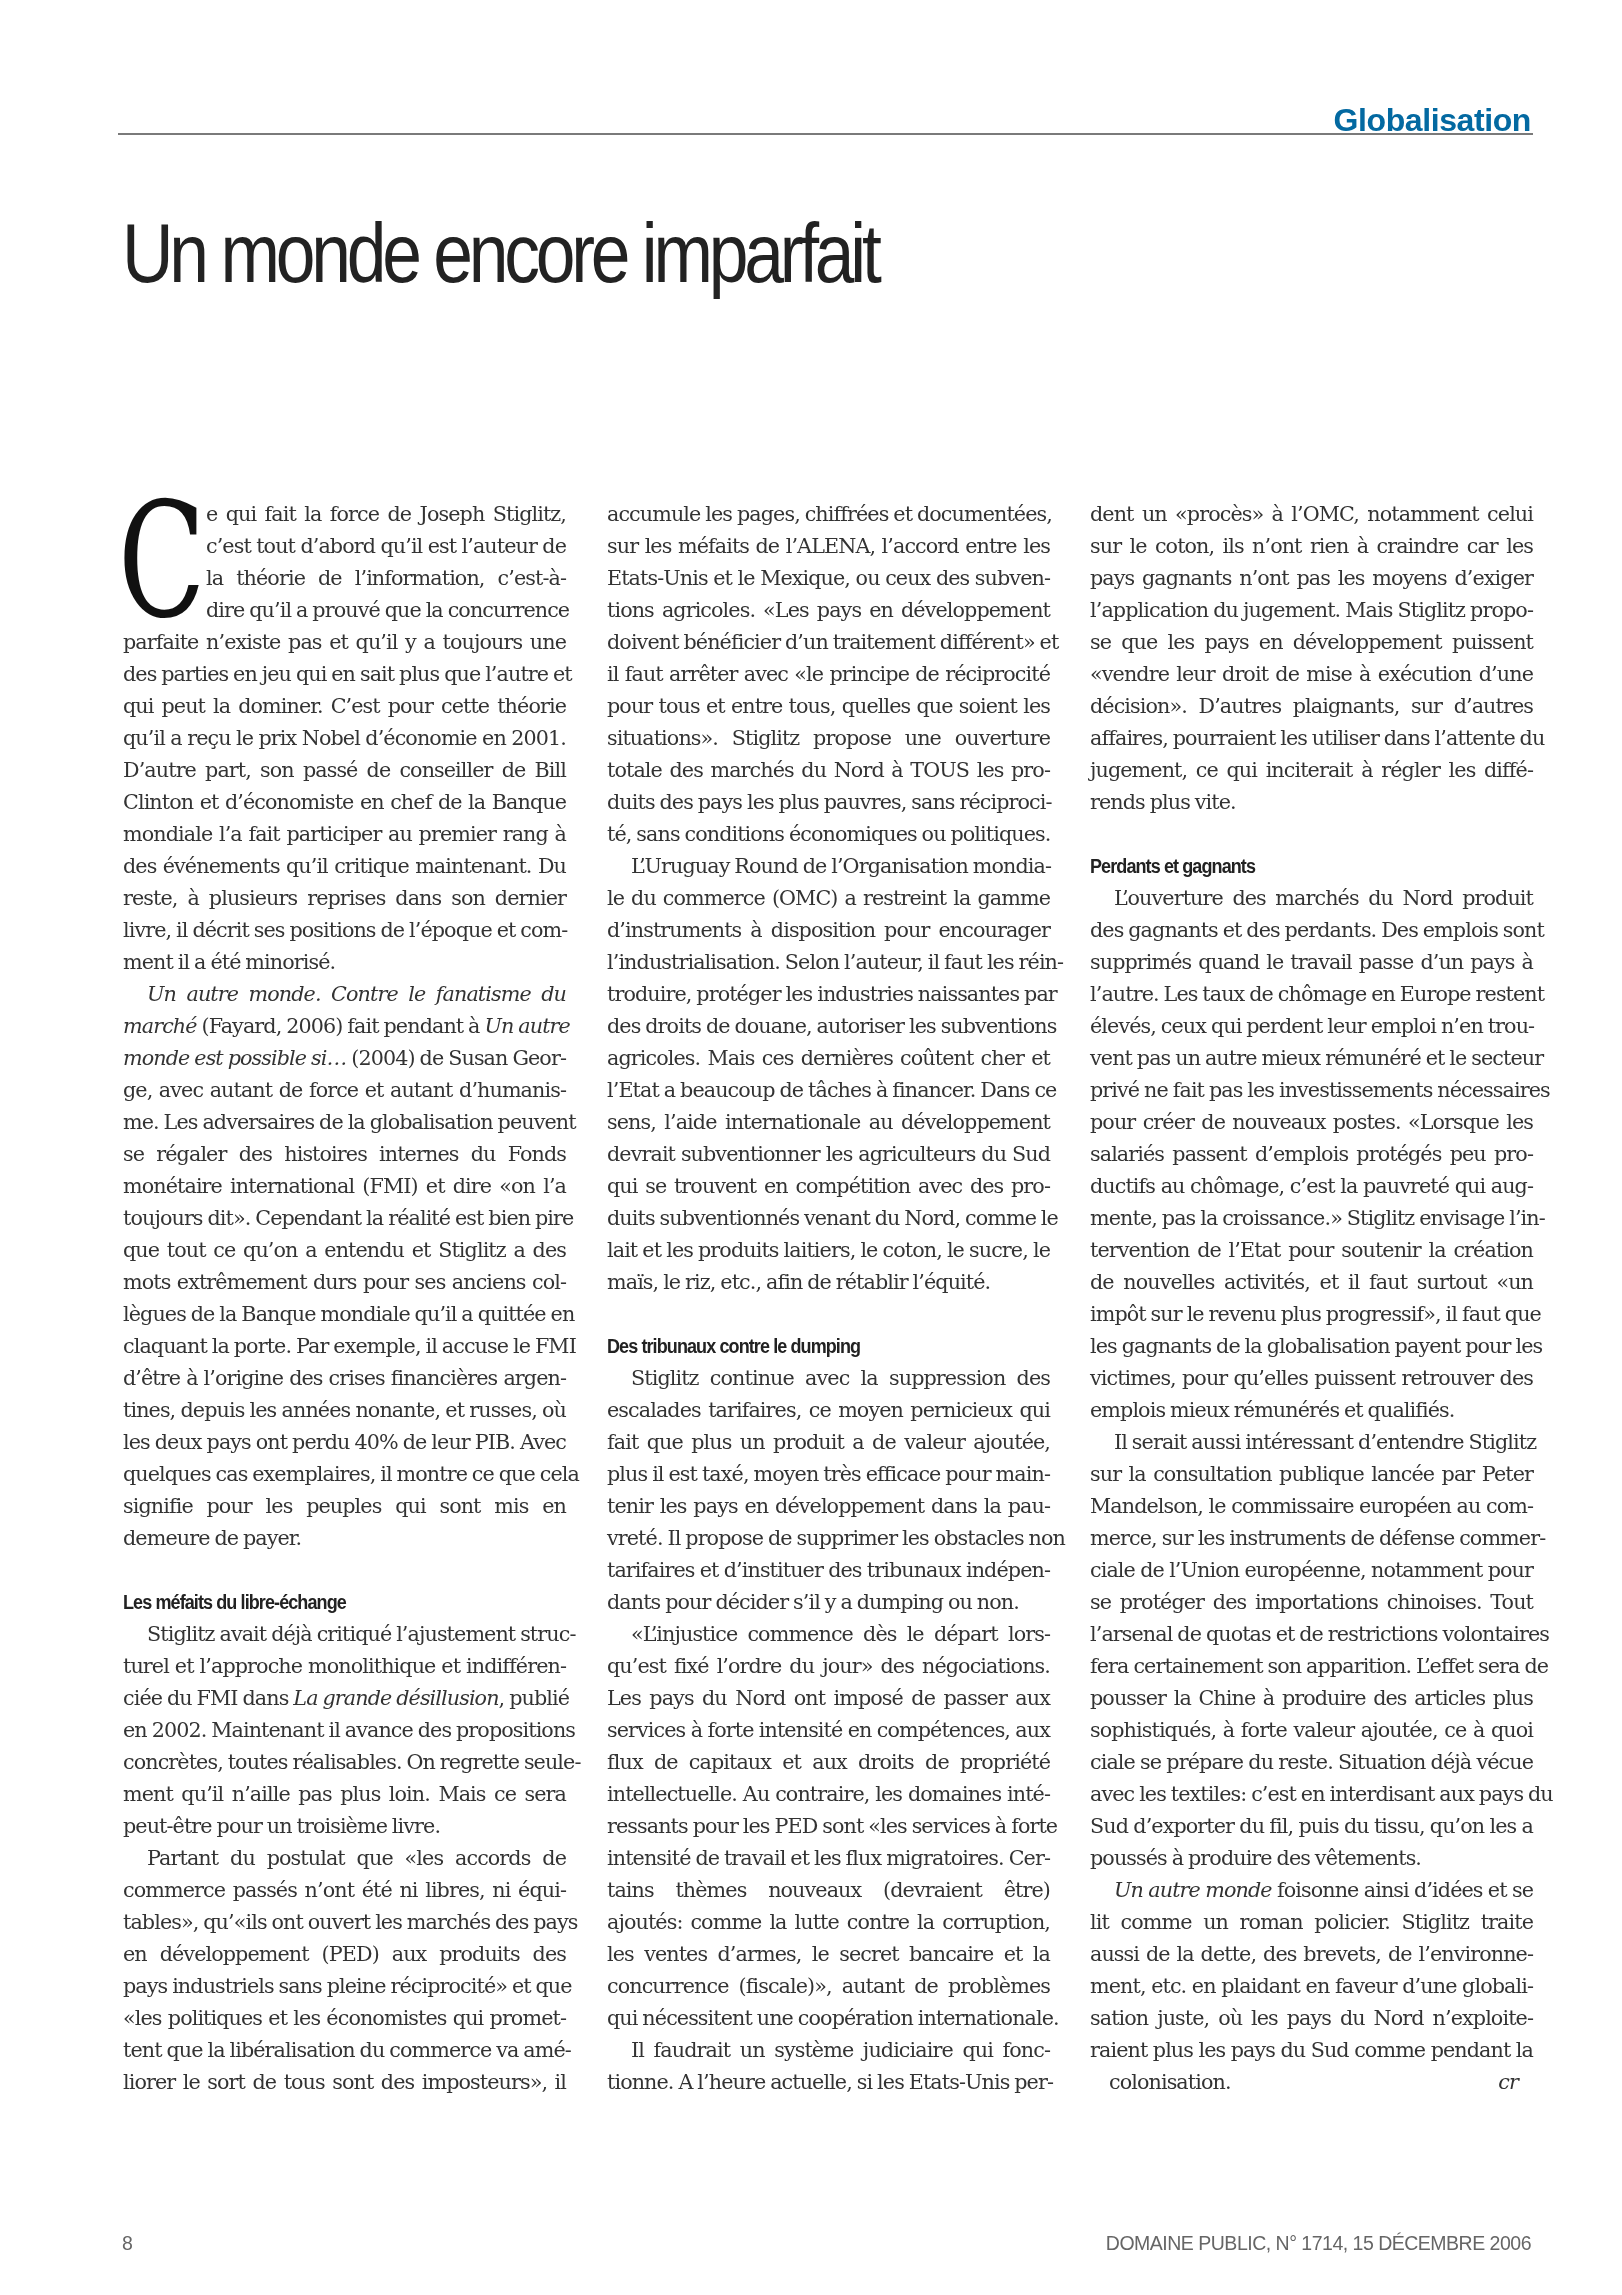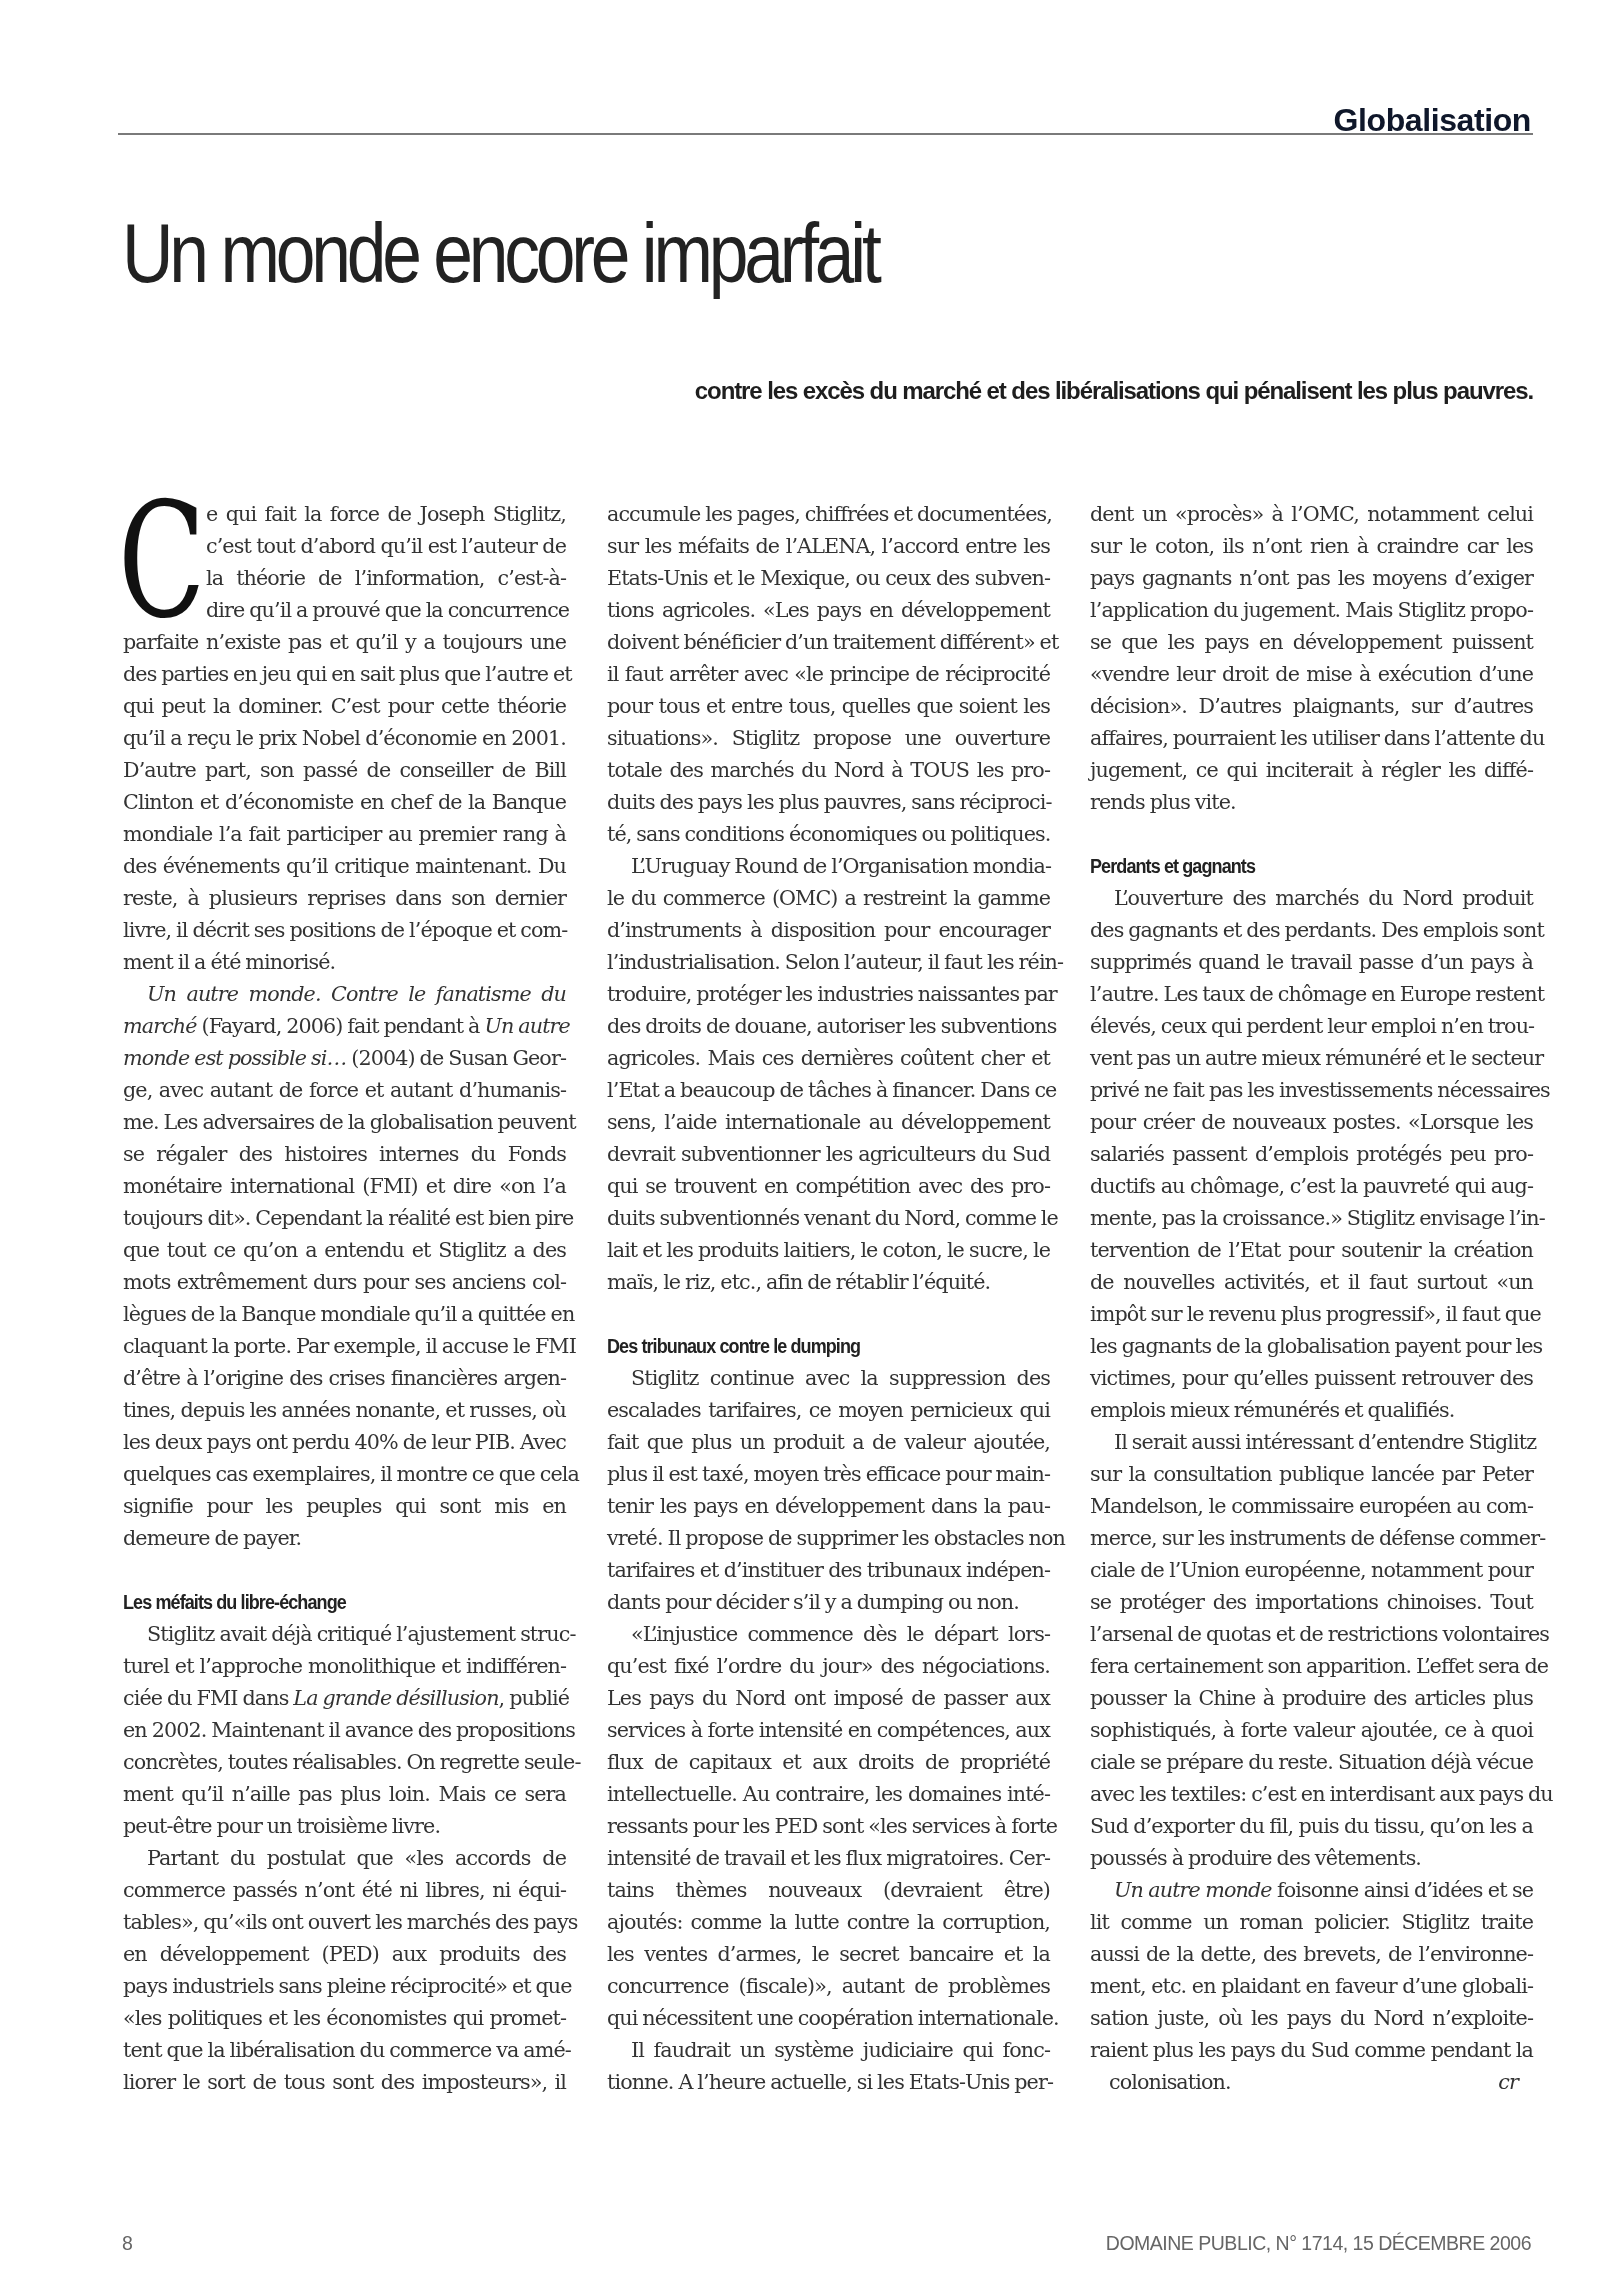--- a/index.html
+++ b/index.html
@@ -1,18 +1,18 @@
 <!DOCTYPE html>
 <html style="font-size:13px"><head>
 <meta charset="utf-8">
 <style>
   html, body { margin: 0; padding: 0; background: #ffffff; }
   body { width: 1622px; height: 2295px; position: relative; overflow: hidden; color: #2a2a2a; }
   .rubric-rule { position: absolute; left: 118px; top: 133px; width: 1415px; height: 2.4px; background: #7a7a7a; }
-  .rubric { position: absolute; right: 91px; top: 101px; font-family: "Liberation Sans", sans-serif; font-weight: bold; font-size: 32px; color: #0f172a; letter-spacing: -0.4px; line-height: 39px; }
+  .rubric { position: absolute; right: 91px; top: 101px; font-family: "Liberation Sans", sans-serif; font-weight: bold; font-size: 32px; color: #0369a1; letter-spacing: -0.4px; line-height: 39px; }
   .title { position: absolute; left: 122px; top: 209px; font-family: "Liberation Sans", sans-serif; font-weight: normal; font-size: 83px; line-height: 89px; color: #222; letter-spacing: -4.9px; transform: scaleX(0.86); transform-origin: left top; white-space: nowrap; }
   .deck { position: absolute; right: 89px; top: 375px; width: 1136px; font-family: "Liberation Sans", sans-serif; font-weight: bold; font-size: 24px; line-height: 32px; text-align: right; color: #1e1e1e; letter-spacing: -1.1px; }
   .deck .dl { display: block; white-space: nowrap; }
   .col { position: absolute; top: 498px; width: 443px; font-family: "DejaVu Serif", serif; font-size: 20.7px; line-height: 32px; color: #333; }
   .col1 { left: 123px; }
   .col2 { left: 607px; }
   .col3 { left: 1090px; }
   .ln { display: block; height: 32px; white-space: nowrap; overflow: visible; text-align: justify; text-align-last: justify; letter-spacing: -0.9px; word-spacing: -0.8px; }
   .ln.end { text-align-last: left; }
   .ln.ind { padding-left: 24px; }
@@ -27,21 +27,20 @@
   .footer { position: absolute; right: 91px; top: 2232px; font-family: "Liberation Sans", sans-serif; font-size: 19.5px; color: #666; letter-spacing: -0.5px; white-space: nowrap; margin-left: 9px; }
 </style>
 </head>
 <body>
 
 <div class="rubric-rule"></div>
 <div class="rubric">Globalisation</div>
 
 <h1 class="title" style="margin:0">Un monde encore imparfait</h1>
 <div class="deck">
-  <span class="dl">contre les excès du marché et des libéralisations qui pénalisent les plus pauvres.</span>
 </div>
 
 <div class="col col1">
   <span class="dropcap">C</span>
   <span class="ln drop">e qui fait la force de Joseph Stiglitz,</span>
   <span class="ln drop">c’est tout d’abord qu’il est l’auteur de</span>
   <span class="ln drop">la théorie de l’information, c’est-à-</span>
   <span class="ln drop">dire qu’il a prouvé que la concurrence</span>
   <span class="ln">parfaite n’existe pas et qu’il y a toujours une</span>
   <span class="ln">des parties en jeu qui en sait plus que l’autre et</span>

